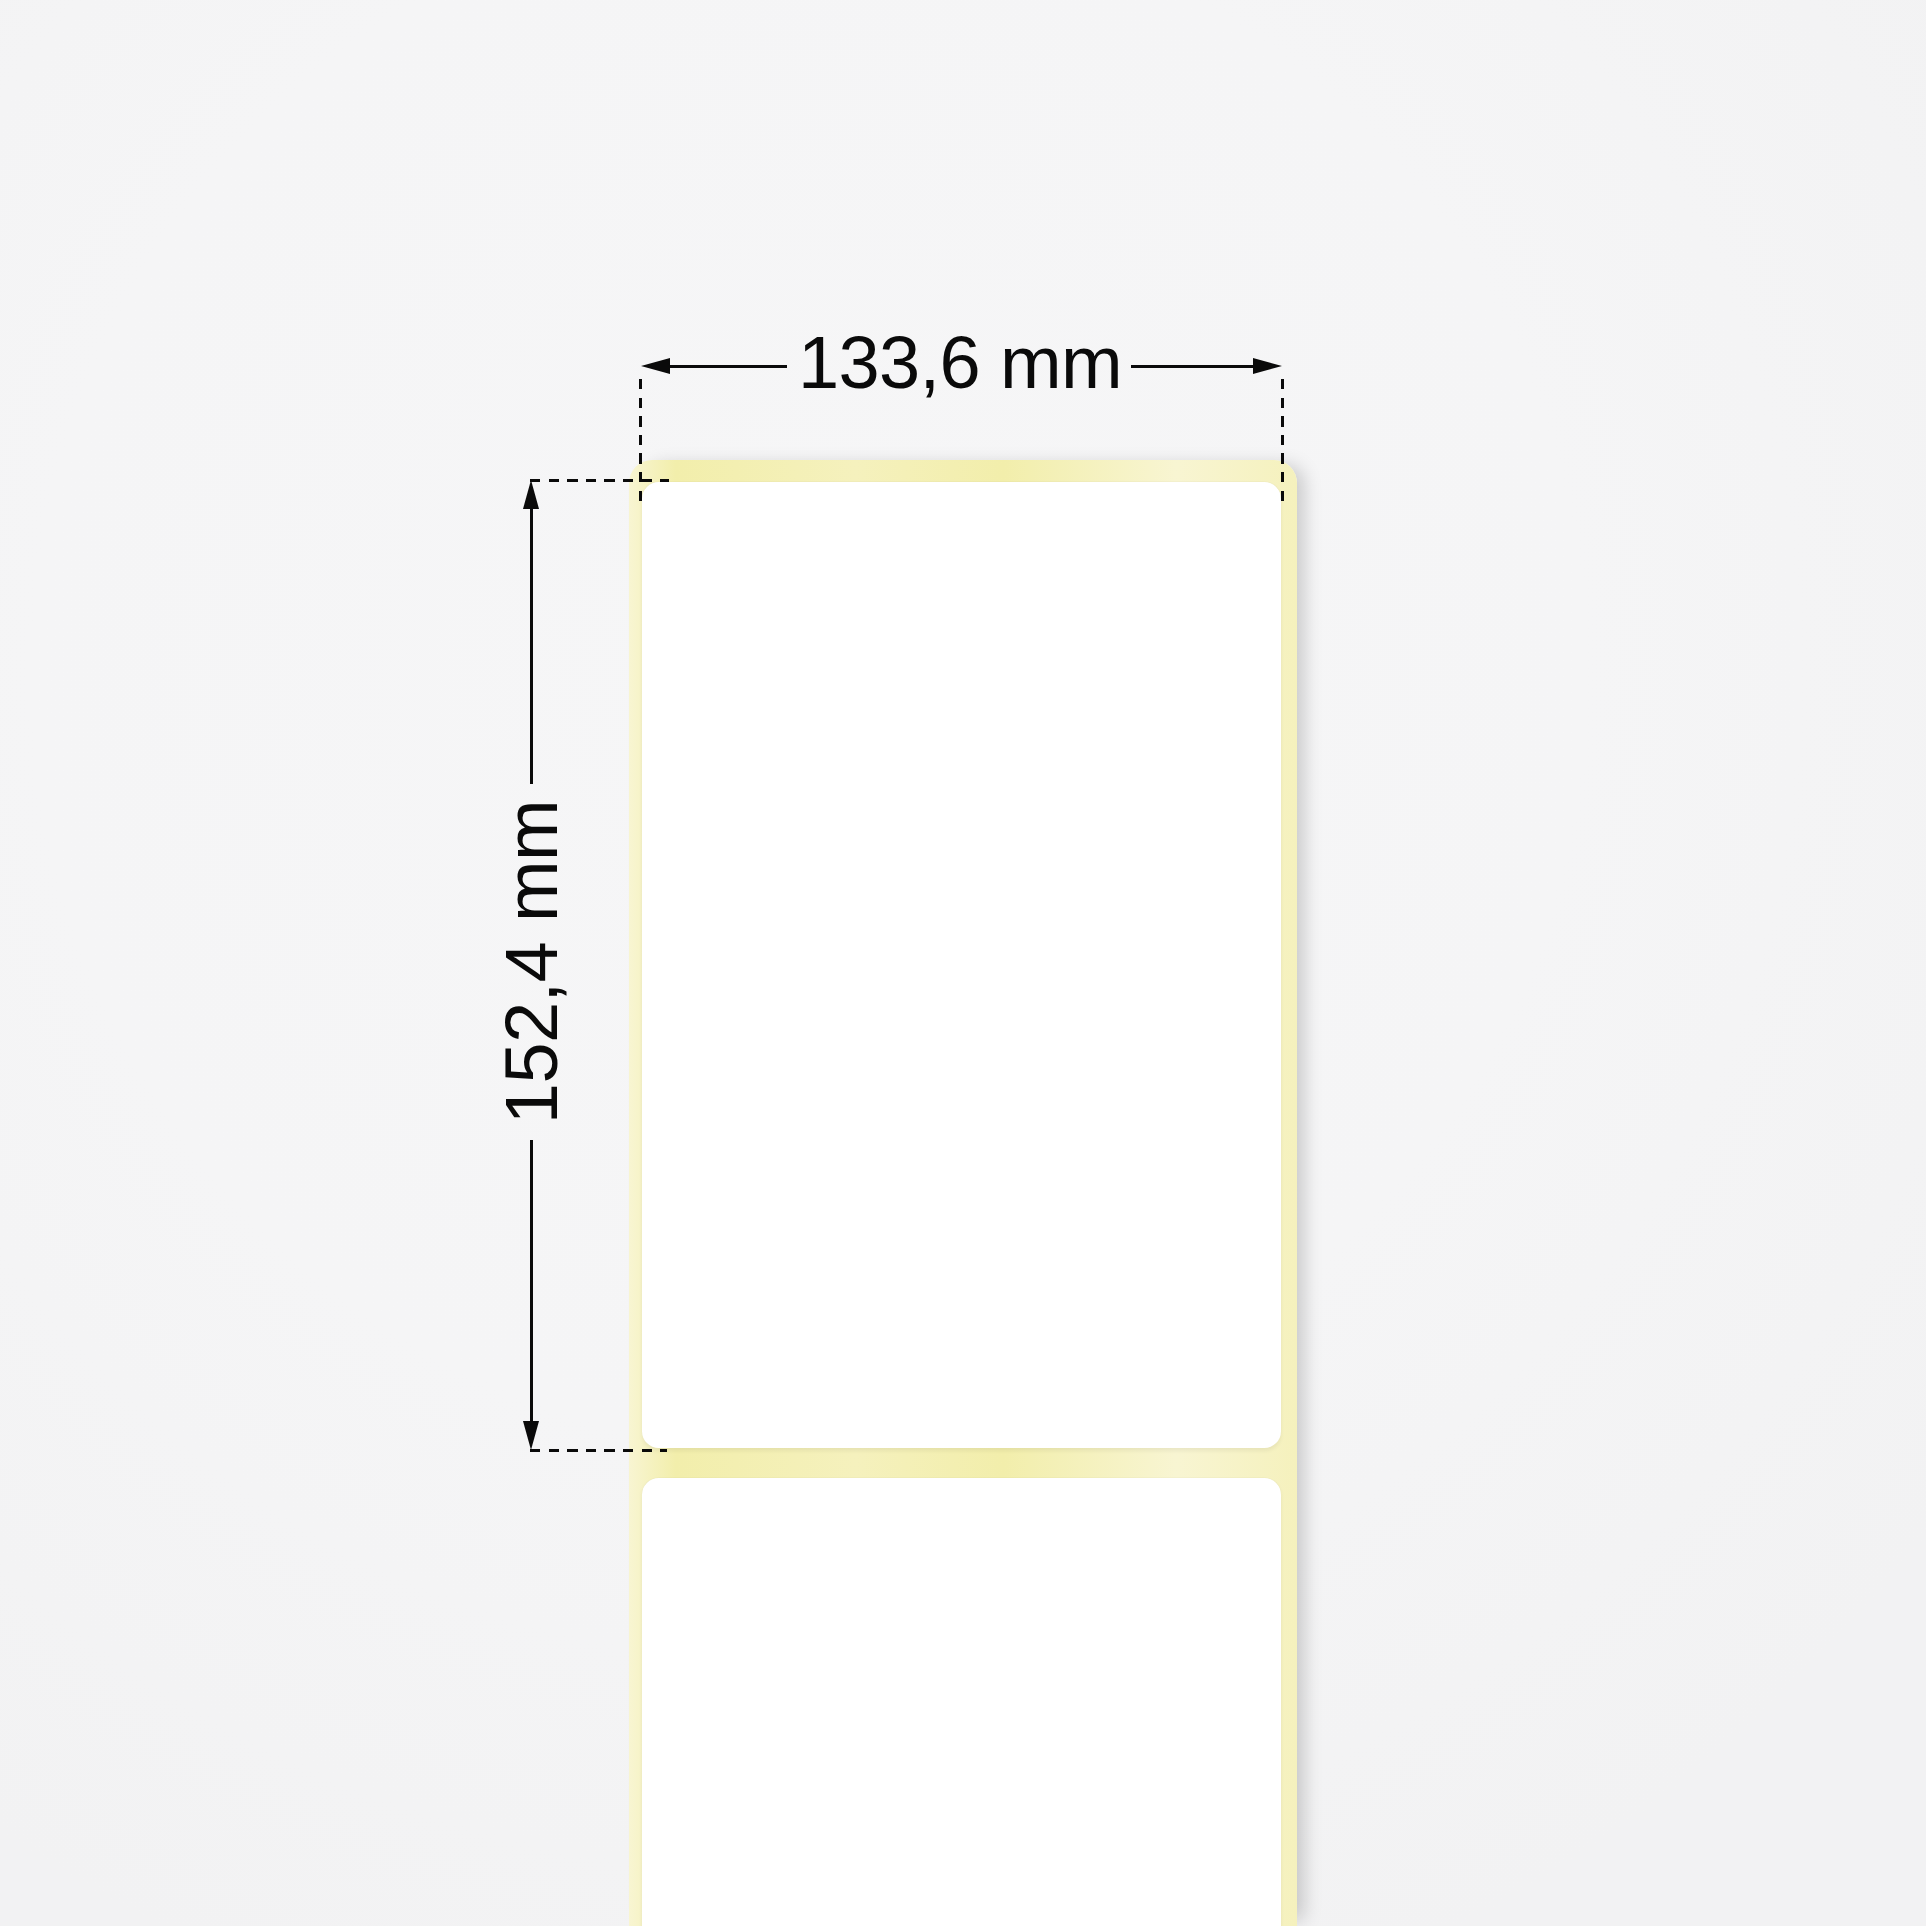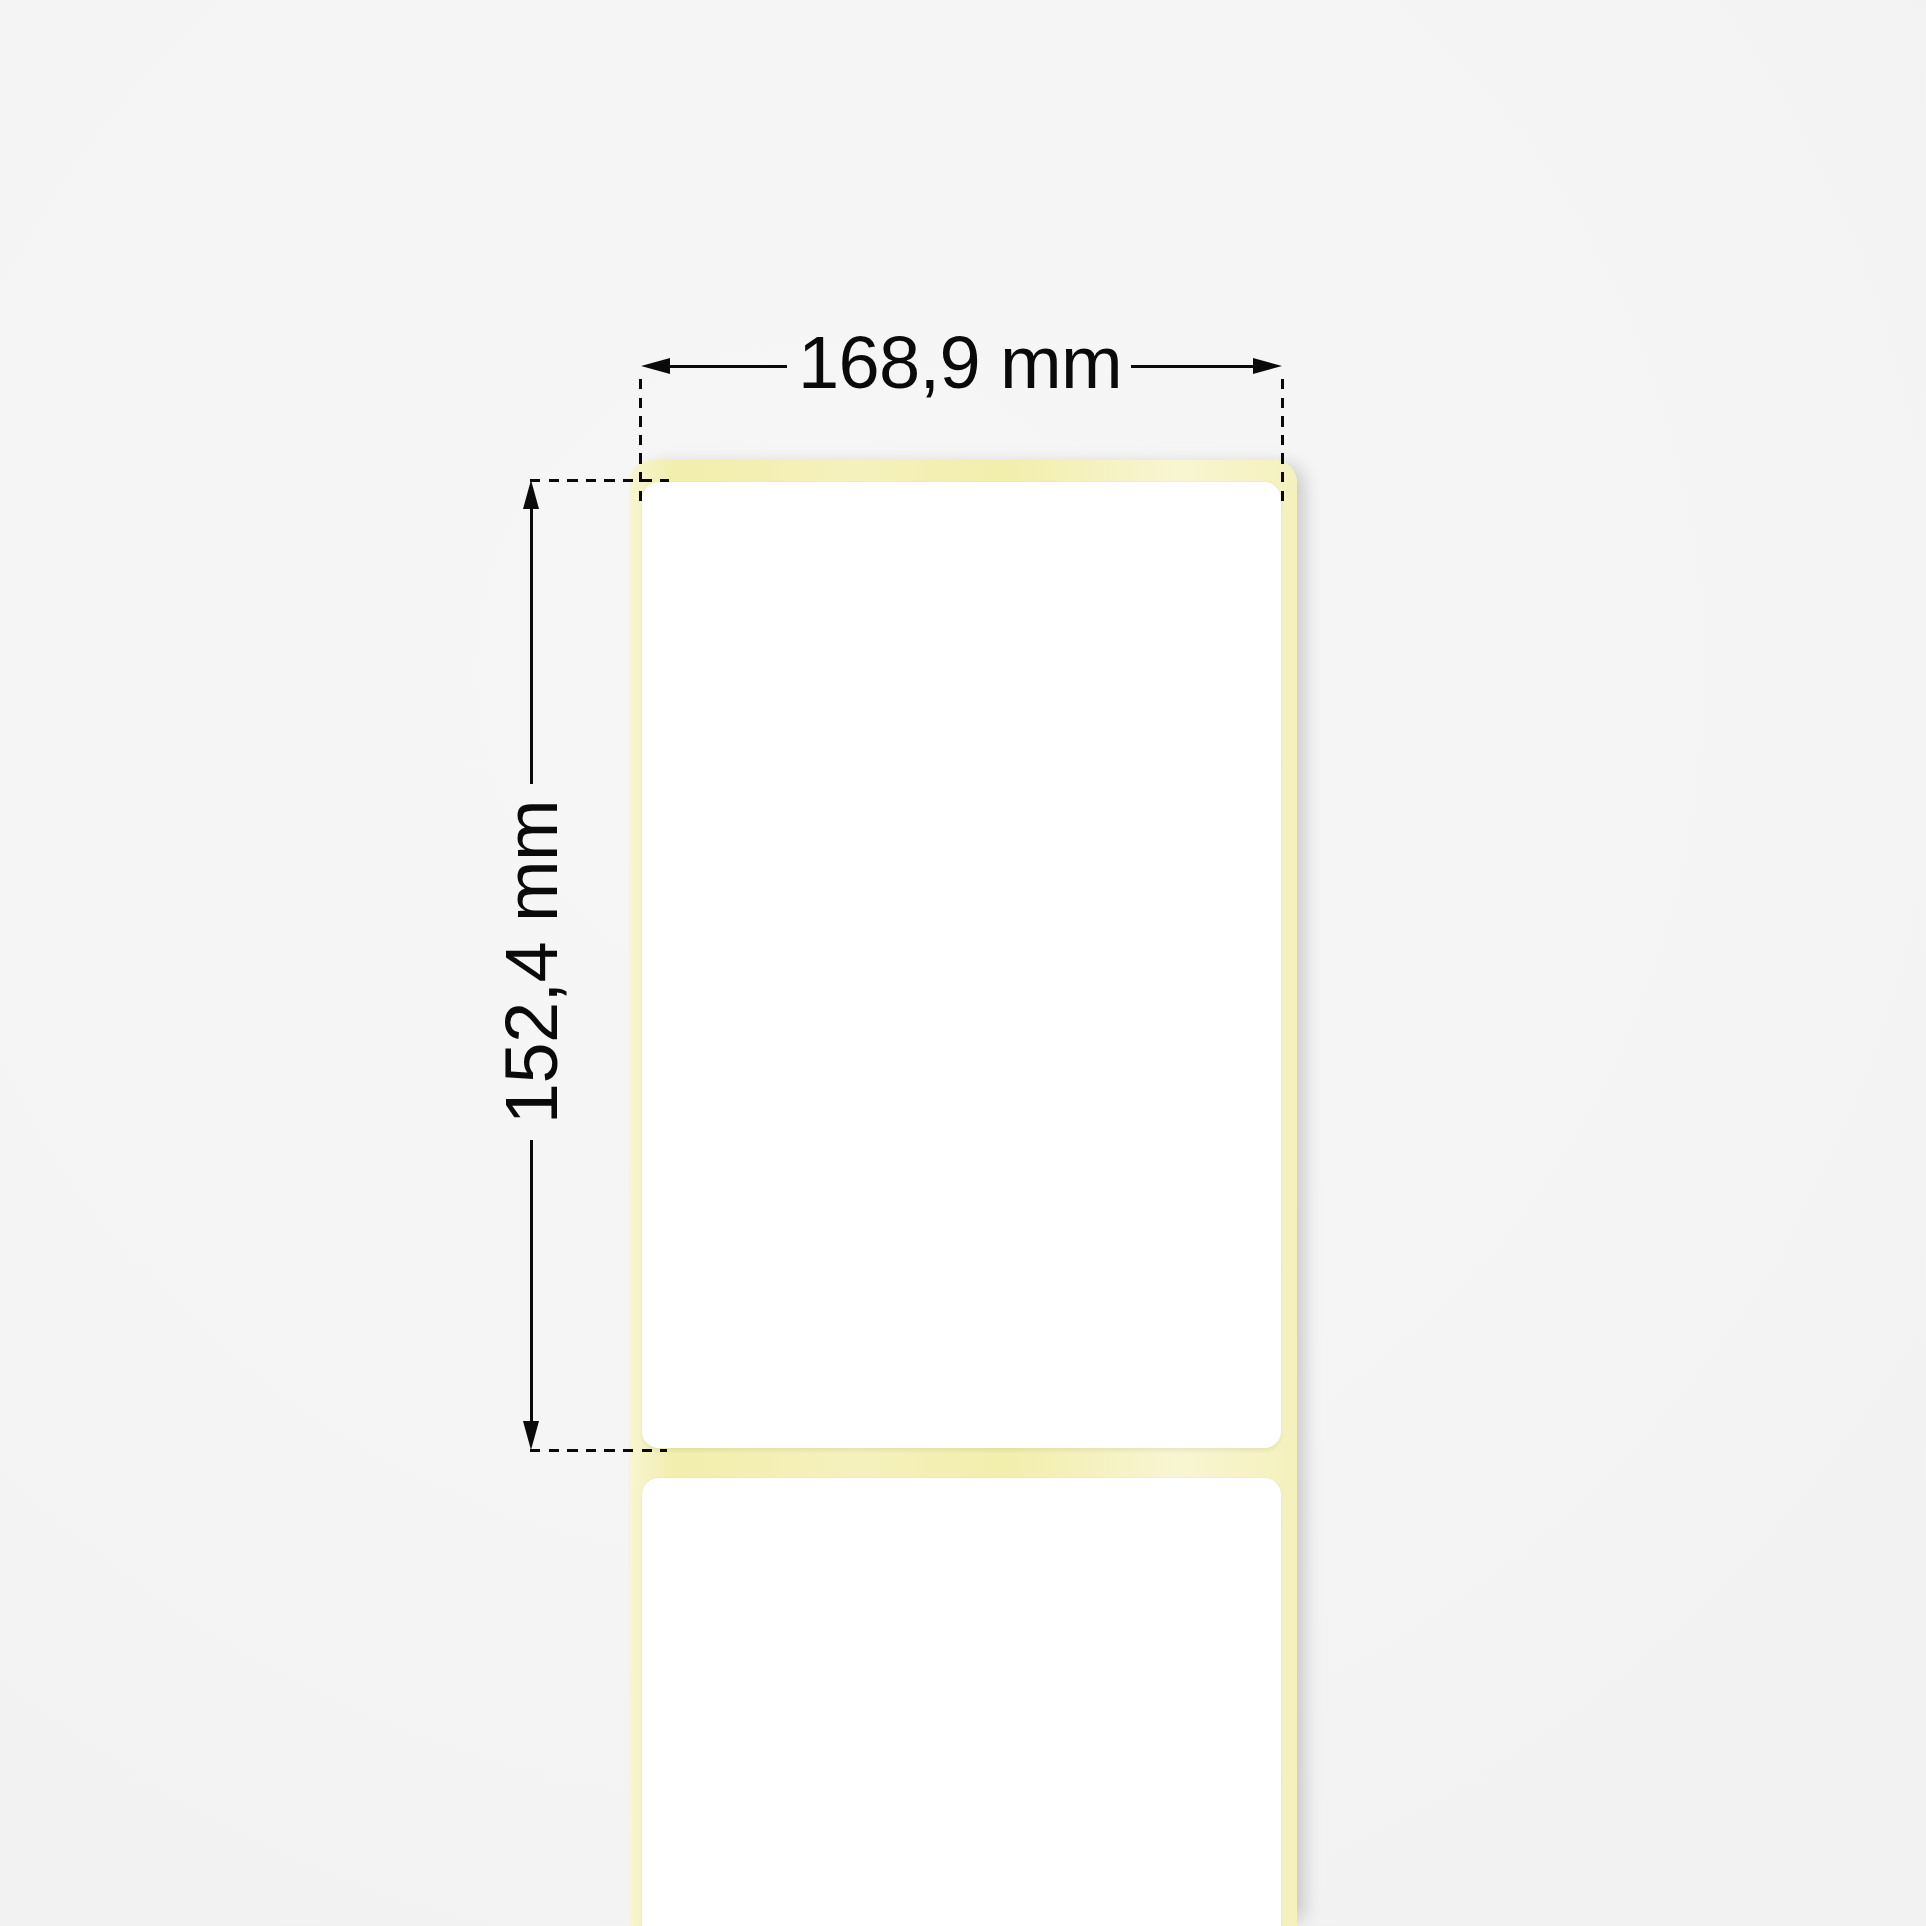--- a/index.html
+++ b/index.html
@@ -80,21 +80,21 @@
   <div>
     <div class="dash-v" style="left:639px;top:379px;height:127px;"></div>
     <div class="dash-v" style="left:1281px;top:379px;height:127px;"></div>
 
     <div class="shaft-h ink" style="left:661px;top:365px;width:126px;"></div>
     <div class="head head-left" style="left:641px;top:358px;"></div>
 
     <div class="shaft-h ink" style="left:1131px;top:365px;width:132px;"></div>
     <div class="head head-right" style="left:1253px;top:358px;"></div>
 
-    <div class="dim-text dim-text-width">168,9 mm</div>
+    <div class="dim-text dim-text-width">133,6 mm</div>
   </div>
 
   <div>
     <div class="dash-h" style="left:530px;top:479px;width:139px;"></div>
     <div class="dash-h" style="left:530px;top:1449px;width:137px;"></div>
 
     <div class="head head-up" style="left:523px;top:480px;"></div>
     <div class="shaft-v ink" style="left:530px;top:507px;width:3.2px;height:277px;"></div>
 
     <div class="dim-text dim-text-height">152,4 mm</div>

